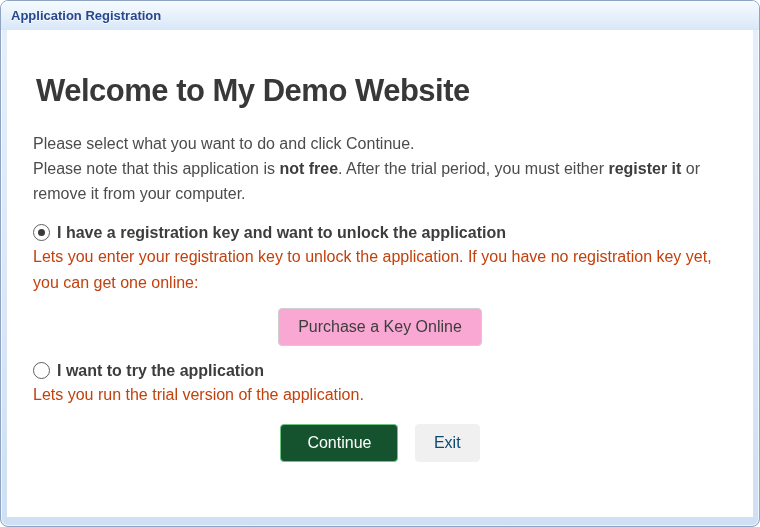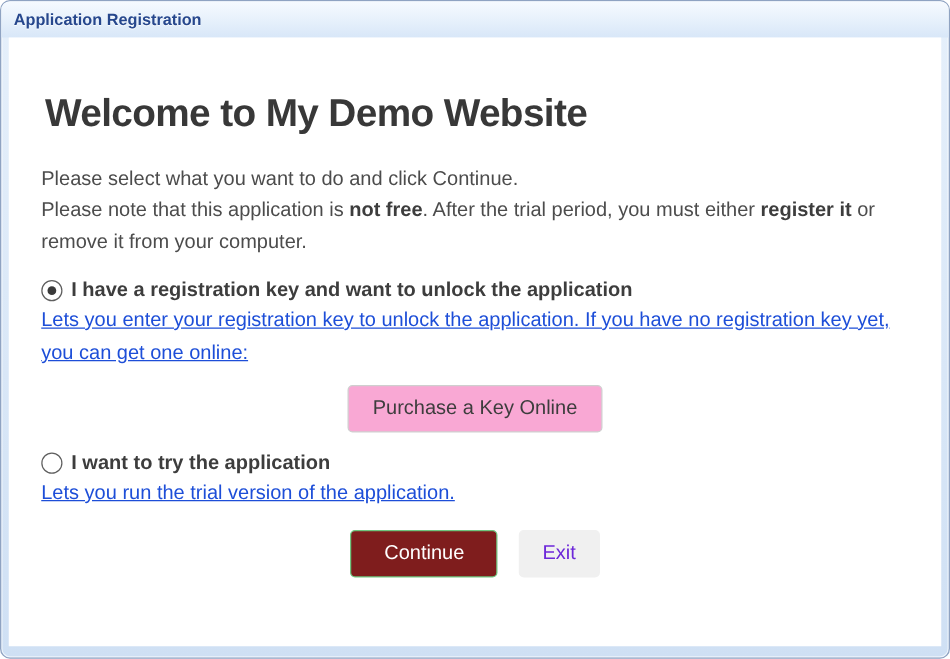--- a/index.html
+++ b/index.html
@@ -83,50 +83,49 @@
   .option-label {
     font-size: 16px;
     font-weight: 700;
     color: #3d3d3d;
     cursor: pointer;
   }
   .option-desc {
     margin: 2px 0 0 0;
     font-size: 16px;
     line-height: 26px;
-    color: #1d4ed8;
+    color: #c2410c;
     max-width: 700px;
-    text-decoration: underline;
   }
   .center-row { text-align: center; }
   .purchase-row { margin-top: 12px; }
   .btn {
     display: inline-block;
     font-family: inherit;
     font-size: 16px;
     border-radius: 4px;
     cursor: pointer;
     line-height: 20px;
   }
   .btn-outline {
     background: #f9a8d4;
     border: 1px solid #cfcfcf;
     color: #3d3d3d;
     padding: 8px 19px;
   }
   .btn-green {
-    background: #7f1d1d;
+    background: #14532d;
     border: 1px solid #6ec57e;
     color: #ffffff;
     padding: 8px 26px;
   }
   .btn-gray {
     background: #f0f0f0;
     border: 1px solid #f0f0f0;
-    color: #6d28d9;
+    color: #0c4a6e;
     padding: 8px 18px;
   }
   .try-row { margin-top: 16px; }
   .actions-row { margin-top: 16px; }
   .actions-row .btn + .btn { margin-left: 12px; }
 </style>
 </head>
 <body>
 
 <div class="window">

